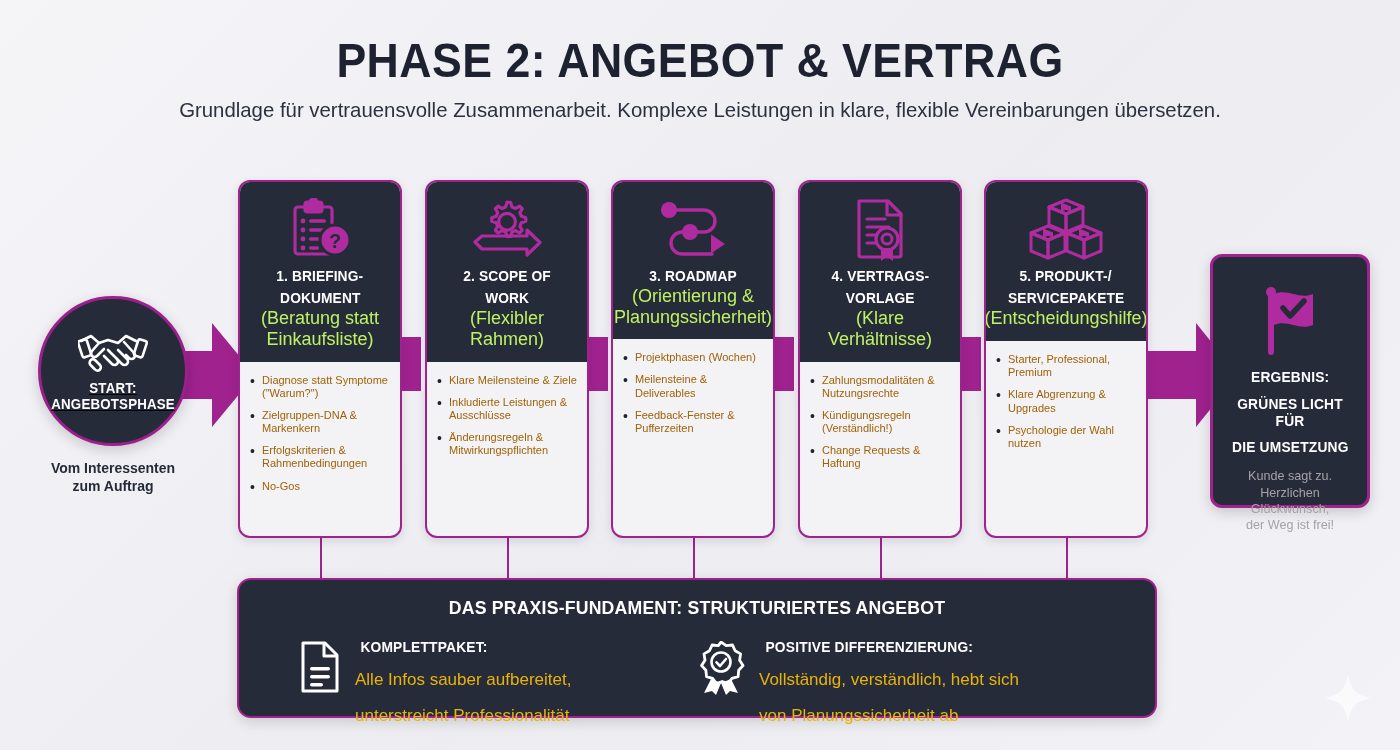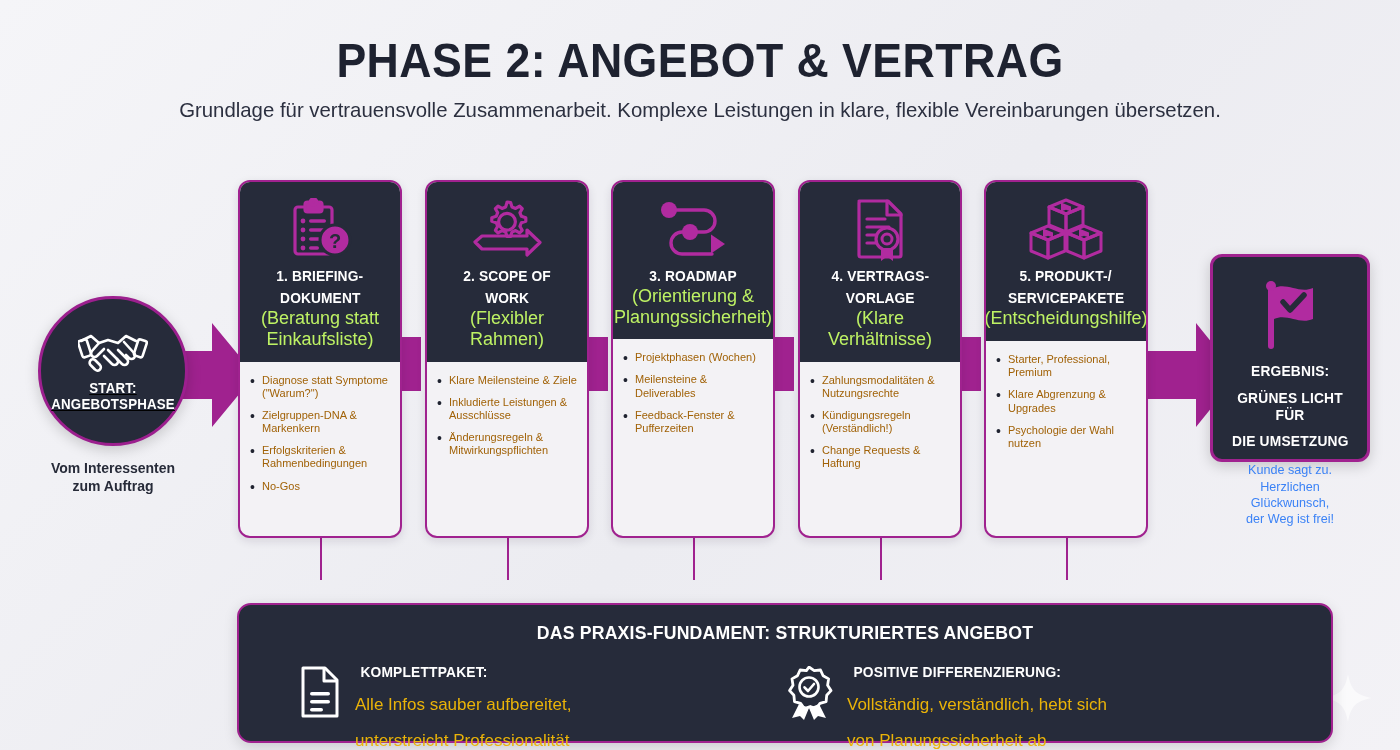--- a/index.html
+++ b/index.html
@@ -130,45 +130,45 @@
     position: absolute;
     width: 2px;
     background: #a0228f;
     z-index: 1;
   }
 
   
   .result {
     position: absolute;
     left: 1210px; top: 254px;
-    width: 160px; height: 208px;
+    width: 160px; height: 254px;
     background: #262b3a;
     border: 3px solid #a0228f;
     border-radius: 12px;
     display: flex; flex-direction: column; align-items: center;
-    padding: 22px 10px 12px;
+    padding: 28px 10px 12px;
     box-shadow: 0 4px 14px rgba(0,0,0,.18);
     z-index: 3;
   }
   .result-title {
     margin-top: 10px;
     color: #fff; font-weight: 700; font-size: 14.5px;
     text-align: center; line-height: 1.16; letter-spacing: .2px;
     transform: scaleX(0.95);
   }
   .result-sub {
     margin-top: 12px;
-    color: #3b82f6; font-size: 12.6px; text-align: center; line-height: 1.3;
+    color: #a3a3a3; font-size: 12.6px; text-align: center; line-height: 1.3;
   }
 
   
   .foundation {
     position: absolute;
-    left: 237px; top: 603px;
-    width: 1096px; height: 140px;
+    left: 237px; top: 578px;
+    width: 920px; height: 140px;
     background: #262b3a;
     border: 2px solid #a0228f;
     border-radius: 14px;
     z-index: 3;
     box-shadow: 0 4px 14px rgba(0,0,0,.15);
   }
   .foundation-title {
     margin-top: 17px;
     text-align: center;
     color: #fff; font-weight: 700; font-size: 19px;

